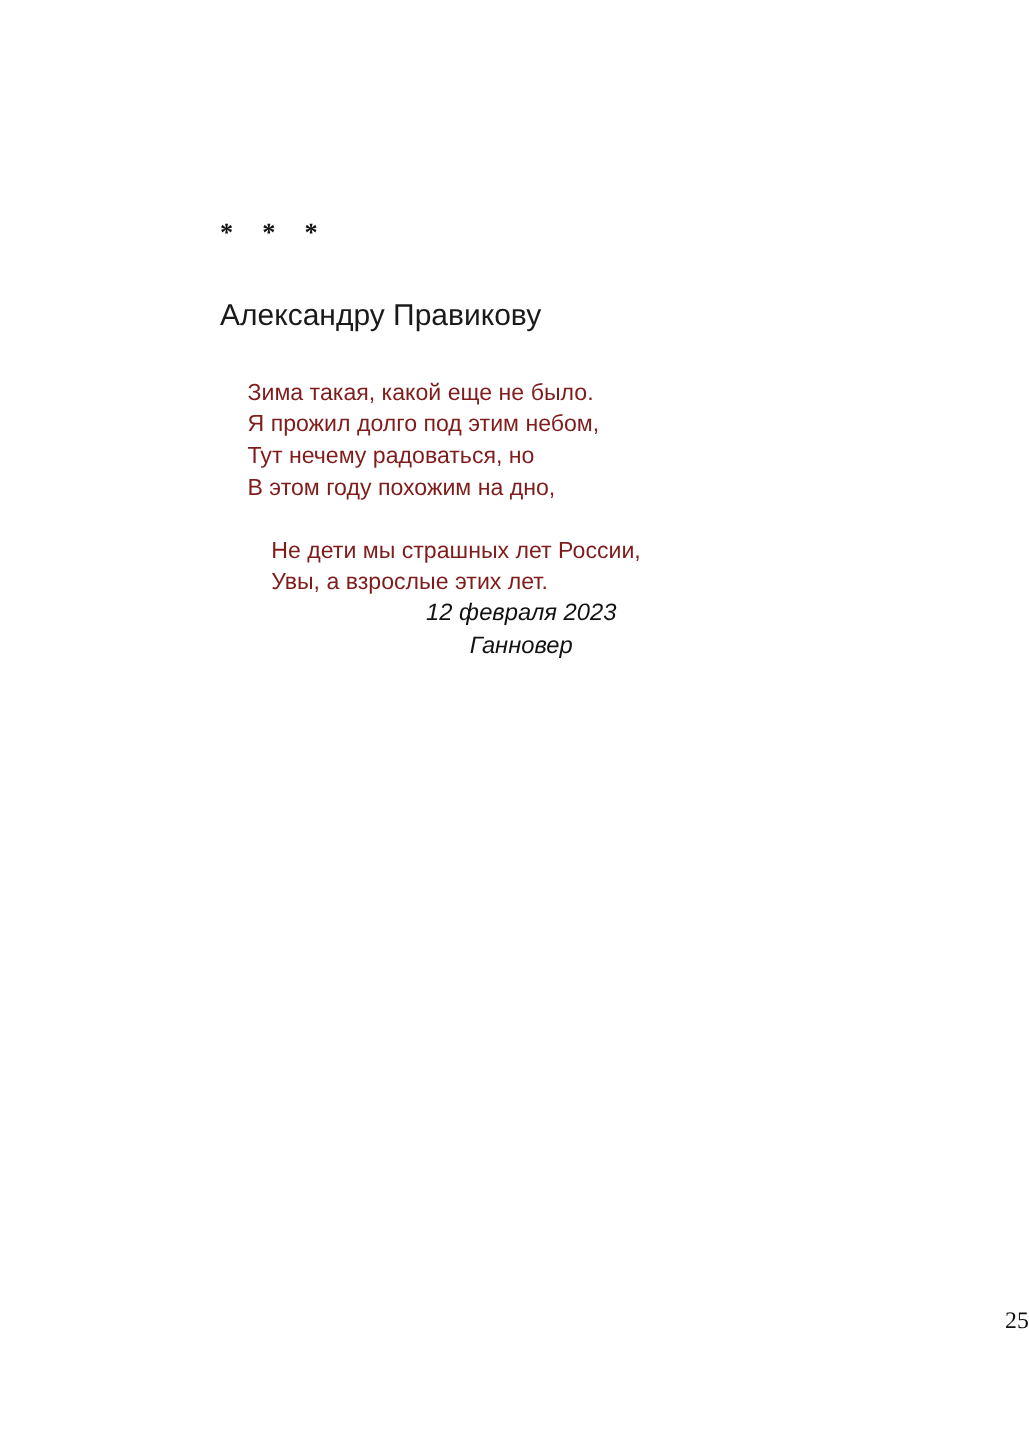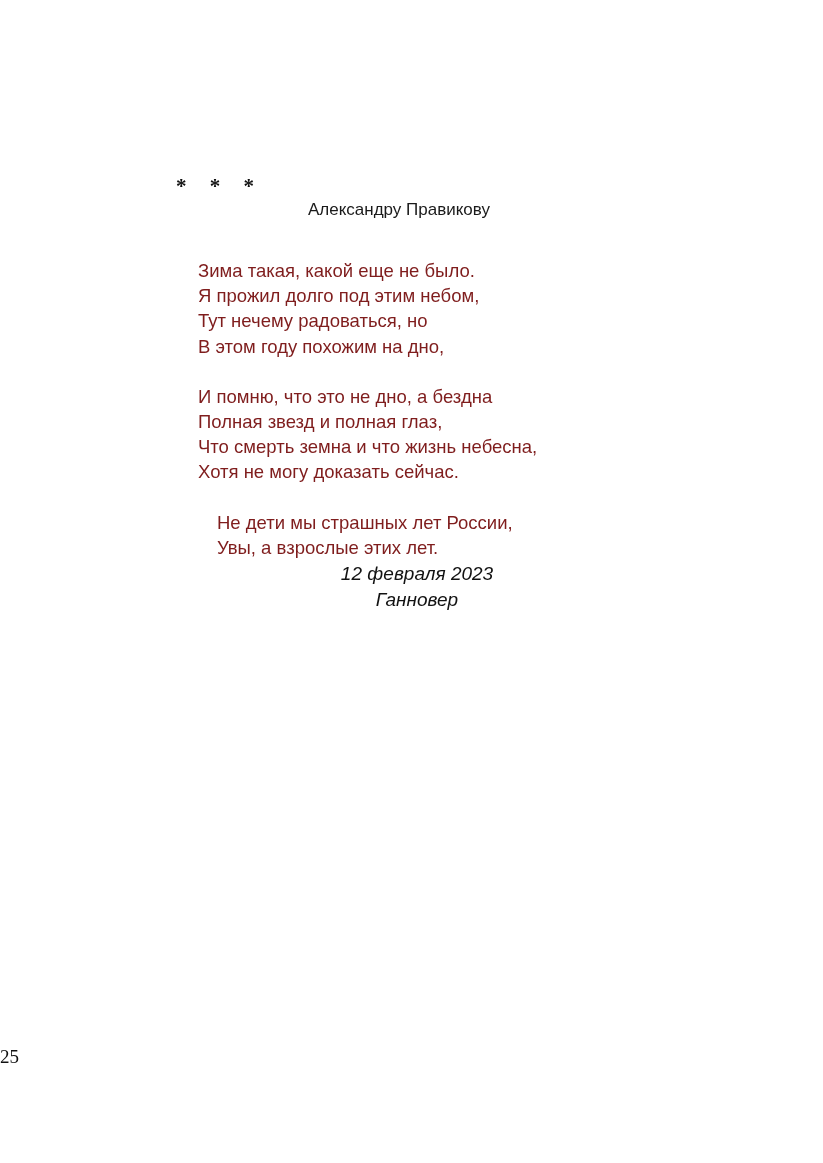--- a/index.html
+++ b/index.html
@@ -31,22 +31,22 @@
     font-family: "Liberation Serif", serif;
     font-size: 21px;
     font-weight: 700;
     letter-spacing: 9px;
     line-height: 1;
     color: #111111;
     white-space: pre;
   }
 
   .dedication {
-    text-align: center;
-    font-size: 17px;
+    margin-top: 43px;
+    font-size: 24px;
     line-height: 25px;
     color: #1a1a1a;
     padding-right: 36px;
   }
 
   .stanzas {
     margin-top: 36px;
     padding-left: 22px;
   }
 
@@ -78,21 +78,21 @@
   .signature div {
     white-space: pre;
   }
 
   
   .folio {
     position: absolute;
     left: 0;
     top: 1046px;
     width: 823px;
-    text-align: left;
+    text-align: right;
     font-family: "Liberation Serif", serif;
     font-size: 19px;
     color: #111111;
   }
 </style>
 </head>
 <body>
 
 <div class="page">
 
@@ -104,26 +104,20 @@
 
     <div class="stanzas">
 
       <div class="stanza">
         <div class="verse-line">Зима такая, какой еще не было.</div>
         <div class="verse-line">Я прожил долго под этим небом,</div>
         <div class="verse-line">Тут нечему радоваться, но</div>
         <div class="verse-line">В этом году похожим на дно,</div>
       </div>
 
-      <div class="stanza">
-        <div class="verse-line">И помню, что это не дно, а бездна</div>
-        <div class="verse-line">Полная звезд и полная глаз,</div>
-        <div class="verse-line">Что смерть земна и что жизнь небесна,</div>
-        <div class="verse-line">Хотя не могу доказать сейчас.</div>
-      </div>
 
       <div class="stanza">
         <div class="verse-line">Не дети мы страшных лет России,</div>
         <div class="verse-line">Увы, а взрослые этих лет.</div>
       </div>
 
     </div>
 
     <div class="signature">
       <div>12 февраля 2023</div>

